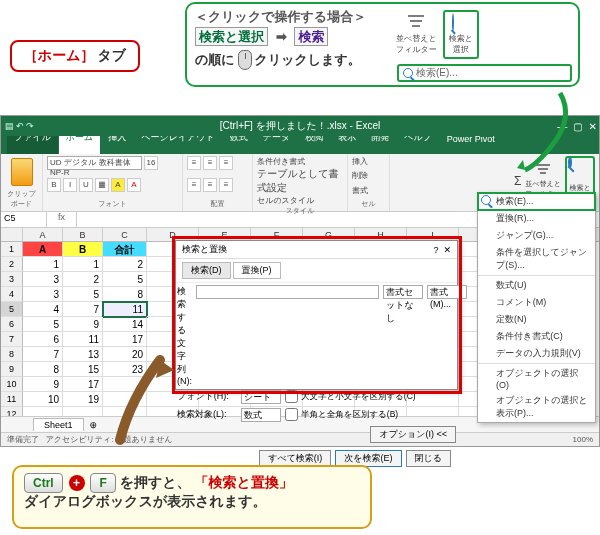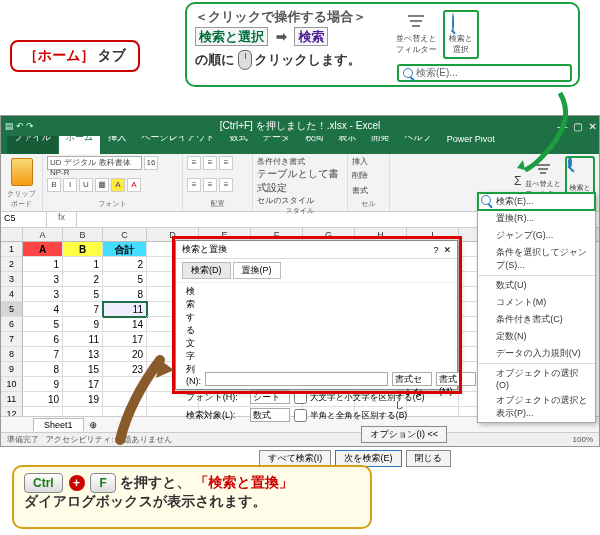--- a/index.html
+++ b/index.html
@@ -86,21 +86,21 @@
 .sheet-tabs { position:absolute; bottom:14px; left:0; right:0; height:16px; background:#f6f6f6; border-top:1px solid #ccc; display:flex; align-items:center; font-size:9px; padding-left:32px; gap:6px;}
 .sheet-tabs .stab { border:1px solid #bbb; border-bottom:none; padding:1px 10px; background:#fff;}
 .statusbar { position:absolute; bottom:0; left:0; right:0; height:14px; background:#f0f0f0; border-top:1px solid #ccc; font-size:8px; color:#555; display:flex; align-items:center; padding:0 6px; justify-content:space-between;}
 
 
 .dialog { position:absolute; top:240px; left:175px; width:283px; height:150px; border:1px solid #888; background:#fff; z-index:10; font-size:9px; box-shadow:2px 2px 6px rgba(0,0,0,.3);}
 .dialog .dtitle { height:18px; background:#fff; border-bottom:1px solid #ddd; display:flex; align-items:center; padding:0 6px; justify-content:space-between;}
 .dialog .dtabs { display:flex; gap:2px; padding:3px 6px; border-bottom:1px solid #eee;}
 .dialog .dtab { border:1px solid #bbb; padding:1px 8px; background:#fff;}
 .dialog .dtab.active { background:#e8e8e8;}
-.dialog .drow { display:flex; align-items:flex-end; gap:4px; padding:2px 10px;}
+.dialog .drow { display:flex; align-items:flex-start; gap:4px; padding:2px 1px;}
 .dialog .drow label { width:60px;}
 .dialog input[type=text] { flex:1; height:14px; border:1px solid #aaa; padding:0 2px;}
 .dialog .dsel { height:14px; border:1px solid #aaa; background:#fff; padding:0 2px; min-width:40px;}
 .dialog .dbtns { display:flex; gap:4px; justify-content:flex-end; padding:4px 6px; border-top:1px solid #eee;}
 .dialog .dbtn { border:1px solid #888; background:#f4f4f4; padding:1px 8px;}
 .dialog .dbtn.primary { border:1px solid #2a7abf;}
 .dialog .chk-row { display:flex; align-items:center; gap:3px; font-size:8.5px;}
 .red-frame { position:absolute; top:236px; left:172px; width:290px; height:158px; border:3px solid #d00; z-index:11; pointer-events:none;}
 
 
@@ -522,22 +522,22 @@
 <div class="red-frame"></div>
 
 <div class="dropdown">
   <div class="ditem hl"><span class="dicon mag"></span><span>検索(E)...</span></div>
   <div class="ditem"><span>置換(R)...</span></div>
   <div class="ditem"><span>ジャンプ(G)...</span></div>
   <div class="ditem"><span>条件を選択してジャンプ(S)...</span></div>
   <hr>
   <div class="ditem"><span>数式(U)</span></div>
   <div class="ditem"><span>コメント(M)</span></div>
+  <div class="ditem"><span>定数(N)</span></div>
   <div class="ditem"><span>条件付き書式(C)</span></div>
-  <div class="ditem"><span>定数(N)</span></div>
   <div class="ditem"><span>データの入力規則(V)</span></div>
   <hr>
   <div class="ditem"><span>オブジェクトの選択(O)</span></div>
   <div class="ditem"><span>オブジェクトの選択と表示(P)...</span></div>
 </div>
 
 <svg class="brown-arrow" viewBox="0 0 80 110">
   <path d="M20 100 Q30 60 60 20" fill="none" stroke="#8b5a2b" stroke-width="10" stroke-linecap="round"></path>
   <path d="M60 20 l-4 18 l18 -8 z" fill="#8b5a2b"></path>
 </svg>

